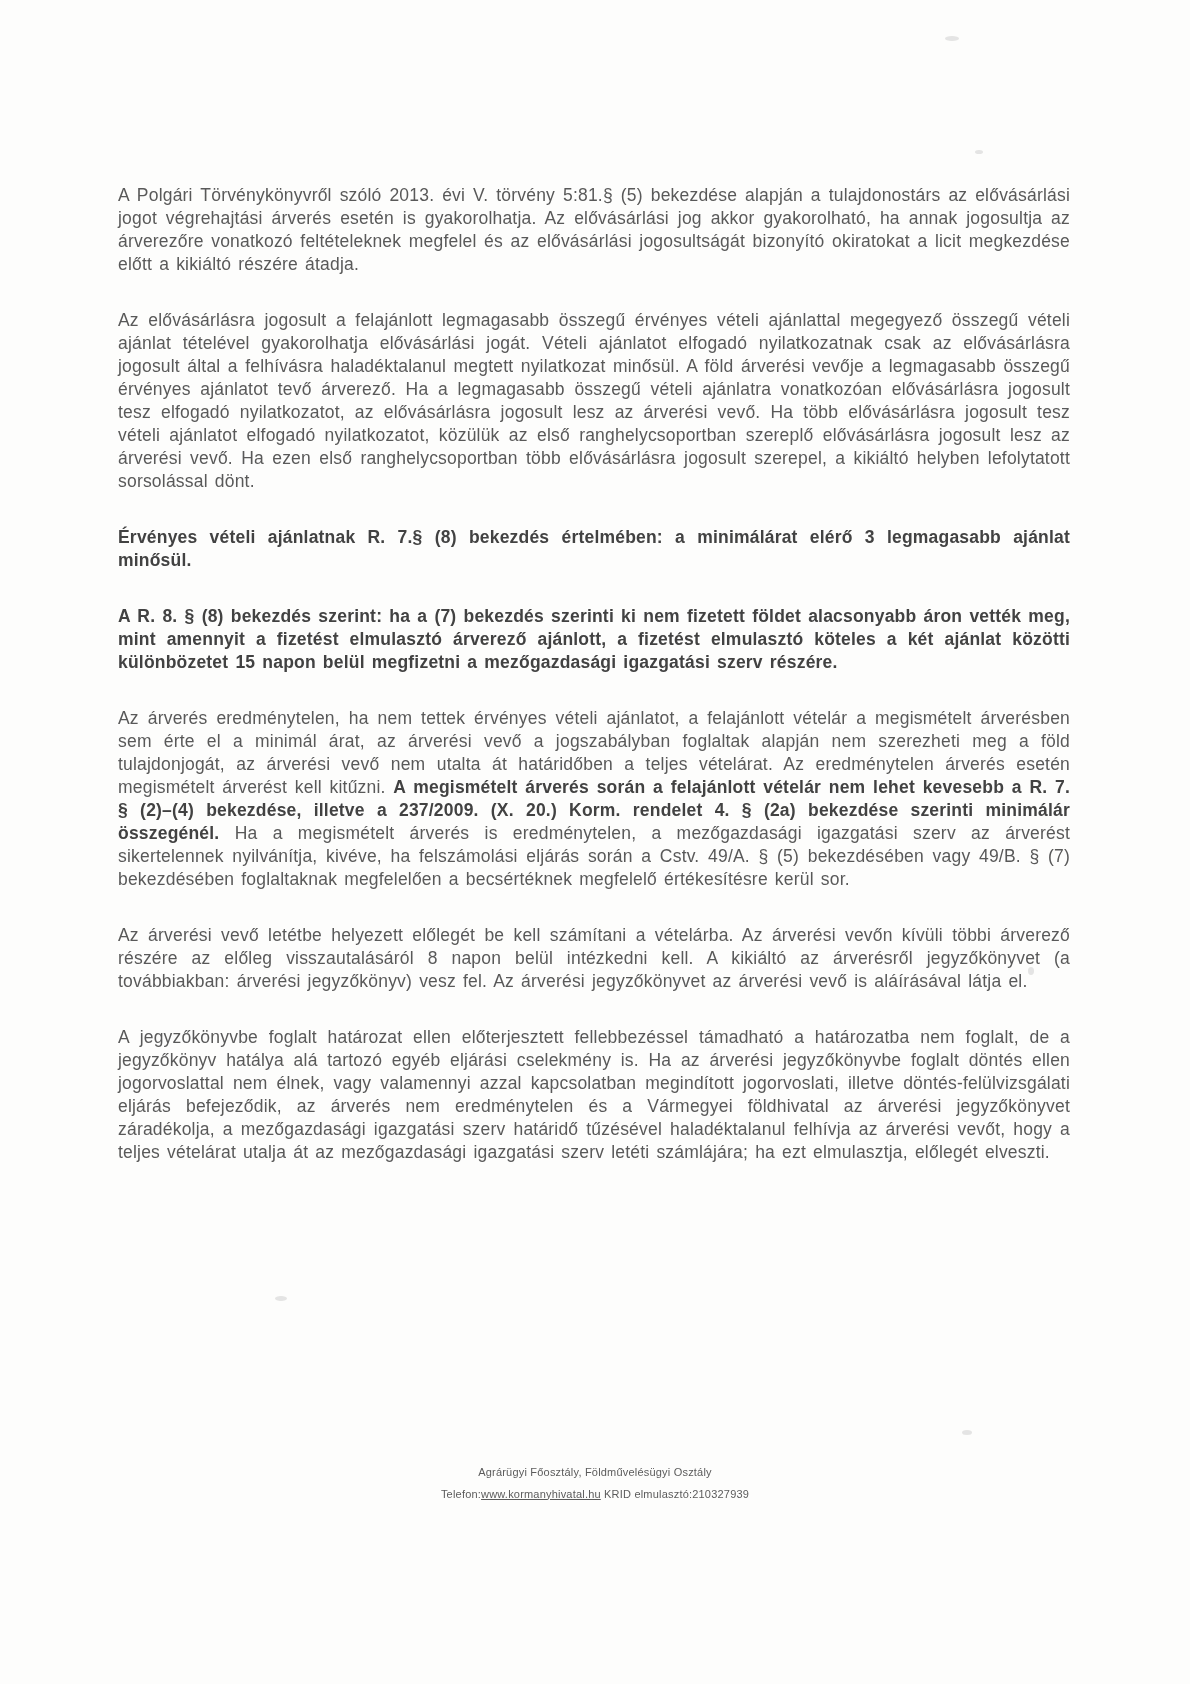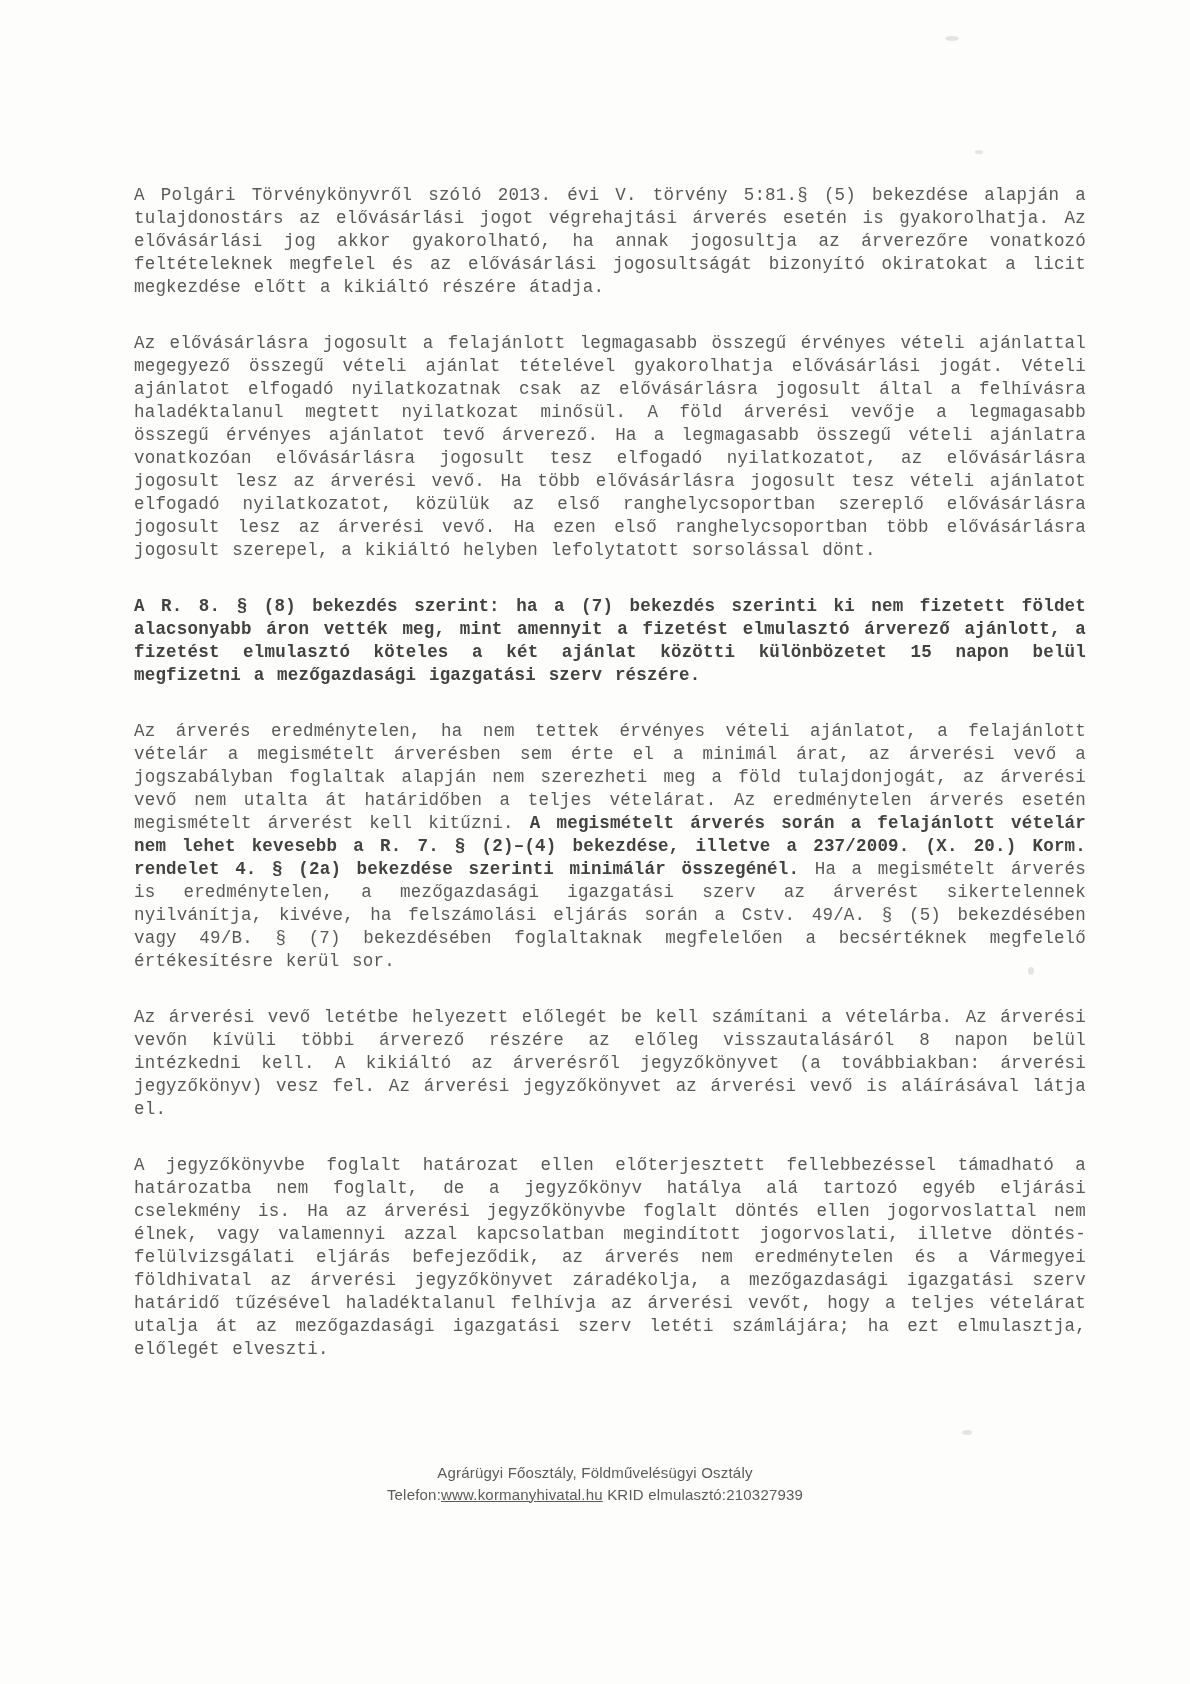--- a/index.html
+++ b/index.html
@@ -11,25 +11,24 @@
     position: relative;
     width: 1190px;
     height: 1684px;
     margin: 0 auto;
     background: #fdfdfc;
     overflow: hidden;
     font-family: "Liberation Sans", "DejaVu Sans", sans-serif;
   }
   .content {
     position: absolute;
-    left: 134px;
+    left: 118px;
     top: 184px;
     width: 952px;
     filter: blur(0.25px);
-    font-family: Liberation Mono, monospace;
   }
   .content p {
     margin: 0 0 33px 0;
     font-size: 17.5px;
     line-height: 23px;
     text-align: justify;
     color: #595959;
     word-spacing: 2px;
     letter-spacing: 0.2px;
   }
@@ -37,21 +36,21 @@
   .content p.bold {
     font-weight: bold;
     color: #424242;
   }
   .footer {
     position: absolute;
     left: 0;
     top: 1462px;
     width: 100%;
     text-align: center;
-    font-size: 15px;
+    font-size: 11px;
     line-height: 21.5px;
     color: #5b5b5b;
     letter-spacing: 0.2px;
     filter: blur(0.25px);
   }
   .footer .link {
     text-decoration: underline;
     color: #5b5b5b;
     cursor: pointer;
   }
@@ -75,20 +74,21 @@
 
   <span class="noise n1"></span>
   <span class="noise n2"></span>
   <span class="noise n3"></span>
   <span class="noise n4"></span>
   <span class="noise n5"></span>
 
   <div class="content">
       <p><span>A Polgári Törvénykönyvről szóló 2013. évi V. törvény 5:81.§ (5) bekezdése alapján a tulajdonostárs az elővásárlási jogot végrehajtási árverés esetén is gyakorolhatja. Az elővásárlási jog akkor gyakorolható, ha annak jogosultja az árverezőre vonatkozó feltételeknek megfelel és az elővásárlási jogosultságát bizonyító okiratokat a licit megkezdése előtt a kikiáltó részére átadja.</span></p>
       <p><span>Az elővásárlásra jogosult a felajánlott legmagasabb összegű érvényes vételi ajánlattal megegyező összegű vételi ajánlat tételével gyakorolhatja elővásárlási jogát. Vételi ajánlatot elfogadó nyilatkozatnak csak az elővásárlásra jogosult által a felhívásra haladéktalanul megtett nyilatkozat minősül. A föld árverési vevője a legmagasabb összegű érvényes ajánlatot tevő árverező. Ha a legmagasabb összegű vételi ajánlatra vonatkozóan elővásárlásra jogosult tesz elfogadó nyilatkozatot, az elővásárlásra jogosult lesz az árverési vevő. Ha több elővásárlásra jogosult tesz vételi ajánlatot elfogadó nyilatkozatot, közülük az első ranghelycsoportban szereplő elővásárlásra jogosult lesz az árverési vevő. Ha ezen első ranghelycsoportban több elővásárlásra jogosult szerepel, a kikiáltó helyben lefolytatott sorsolással dönt.</span></p>
+      <p><span class="b">Érvényes vételi ajánlatnak R. 7.§ (8) bekezdés értelmében: a minimálárat elérő 3 legmagasabb ajánlat minősül.</span></p>
       <p><span class="b">A R. 8. § (8) bekezdés szerint: ha a (7) bekezdés szerinti ki nem fizetett földet alacsonyabb áron vették meg, mint amennyit a fizetést elmulasztó árverező ajánlott, a fizetést elmulasztó köteles a két ajánlat közötti különbözetet 15 napon belül megfizetni a mezőgazdasági igazgatási szerv részére.</span></p>
       <p><span>Az árverés eredménytelen, ha nem tettek érvényes vételi ajánlatot, a felajánlott vételár a megismételt árverésben sem érte el a minimál árat, az árverési vevő a jogszabályban foglaltak alapján nem szerezheti meg a föld tulajdonjogát, az árverési vevő nem utalta át határidőben a teljes vételárat. Az eredménytelen árverés esetén megismételt árverést kell kitűzni. </span><span class="b">A megismételt árverés során a felajánlott vételár nem lehet kevesebb a R. 7. § (2)–(4) bekezdése, illetve a 237/2009. (X. 20.) Korm. rendelet 4. § (2a) bekezdése szerinti minimálár összegénél.</span><span> Ha a megismételt árverés is eredménytelen, a mezőgazdasági igazgatási szerv az árverést sikertelennek nyilvánítja, kivéve, ha felszámolási eljárás során a Cstv. 49/A. § (5) bekezdésében vagy 49/B. § (7) bekezdésében foglaltaknak megfelelően a becsértéknek megfelelő értékesítésre kerül sor.</span></p>
       <p><span>Az árverési vevő letétbe helyezett előlegét be kell számítani a vételárba. Az árverési vevőn kívüli többi árverező részére az előleg visszautalásáról 8 napon belül intézkedni kell. A kikiáltó az árverésről jegyzőkönyvet (a továbbiakban: árverési jegyzőkönyv) vesz fel. Az árverési jegyzőkönyvet az árverési vevő is aláírásával látja el.</span></p>
       <p><span>A jegyzőkönyvbe foglalt határozat ellen előterjesztett fellebbezéssel támadható a határozatba nem foglalt, de a jegyzőkönyv hatálya alá tartozó egyéb eljárási cselekmény is. Ha az árverési jegyzőkönyvbe foglalt döntés ellen jogorvoslattal nem élnek, vagy valamennyi azzal kapcsolatban megindított jogorvoslati, illetve döntés-felülvizsgálati eljárás befejeződik, az árverés nem eredménytelen és a Vármegyei földhivatal az árverési jegyzőkönyvet záradékolja, a mezőgazdasági igazgatási szerv határidő tűzésével haladéktalanul felhívja az árverési vevőt, hogy a teljes vételárat utalja át az mezőgazdasági igazgatási szerv letéti számlájára; ha ezt elmulasztja, előlegét elveszti.</span></p>
     </div>
 
   <div class="footer">
     <div>Agrárügyi Főosztály, Földművelésügyi Osztály</div>
     <div>
       <span>Telefon:</span><span class="link">www.kormanyhivatal.hu</span><span> KRID elmulasztó:210327939</span>

